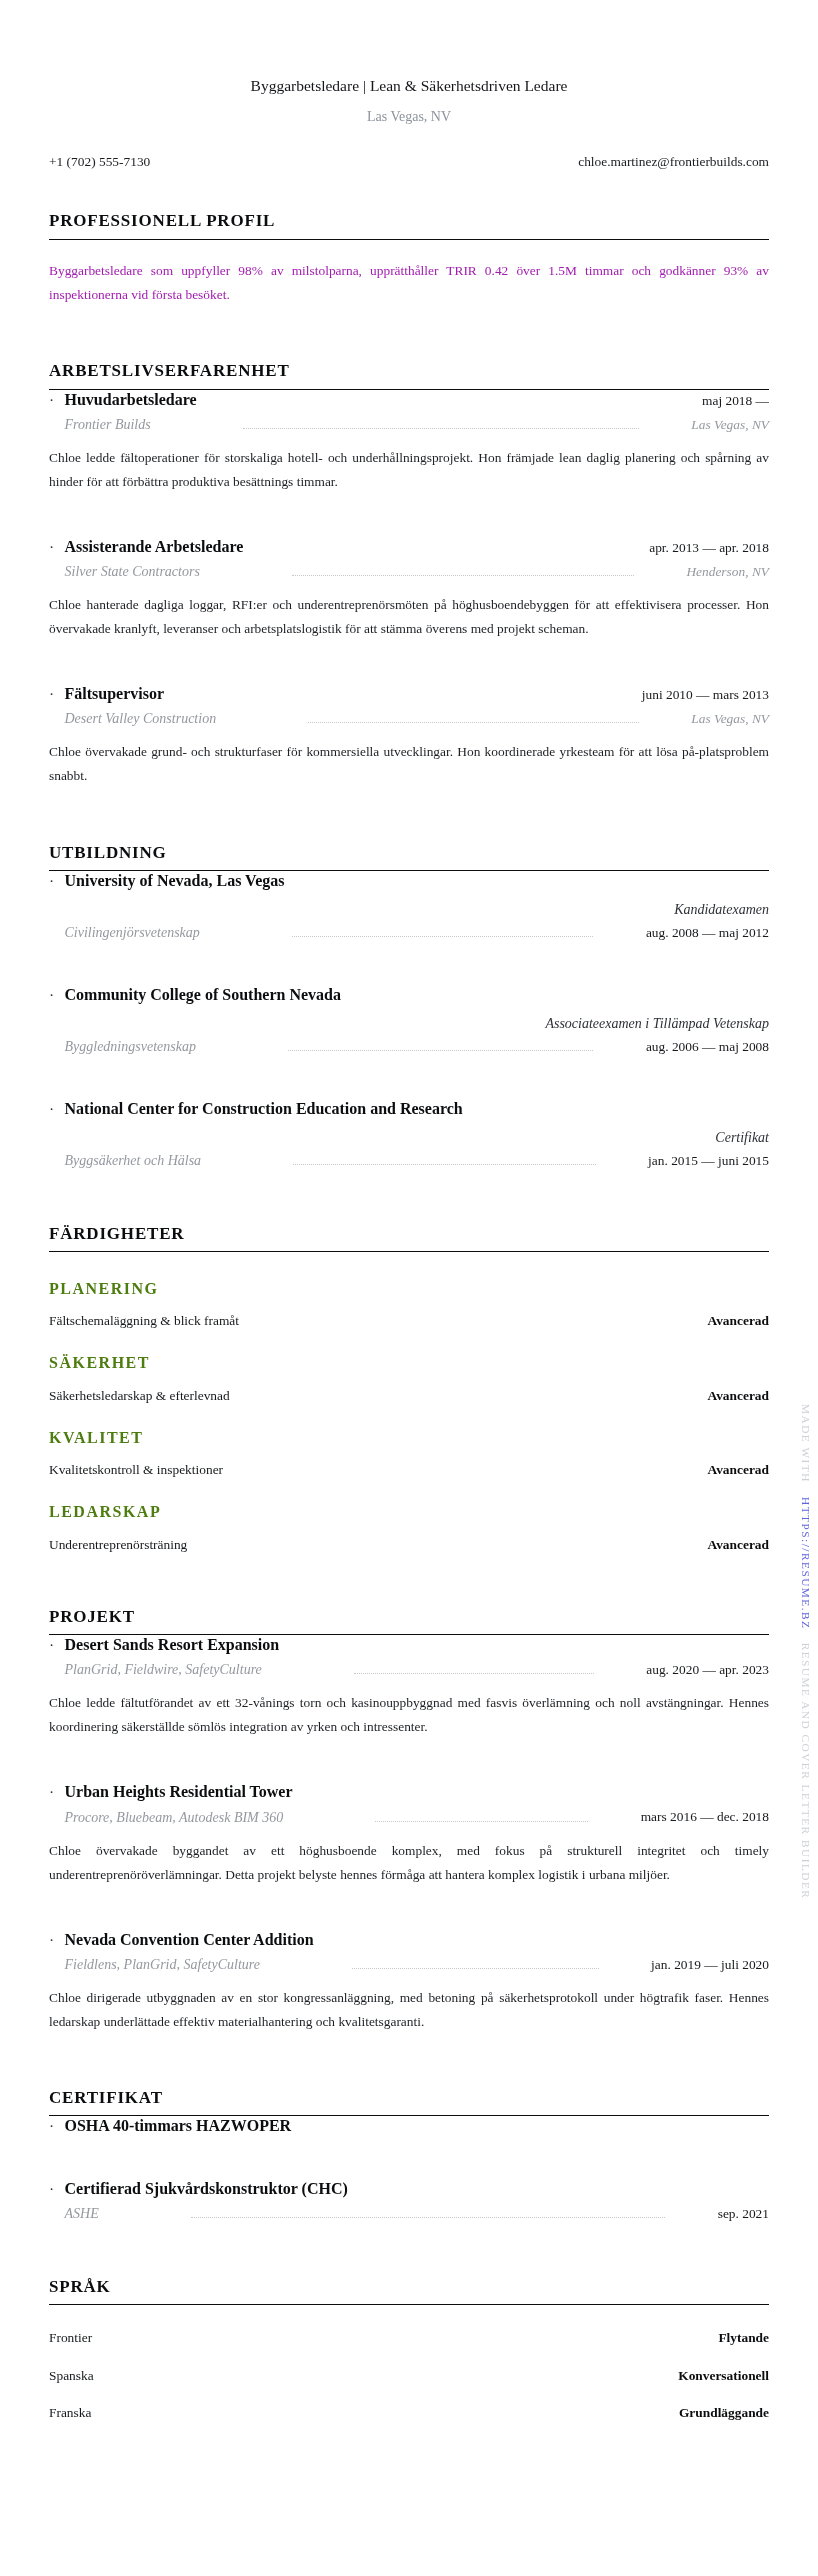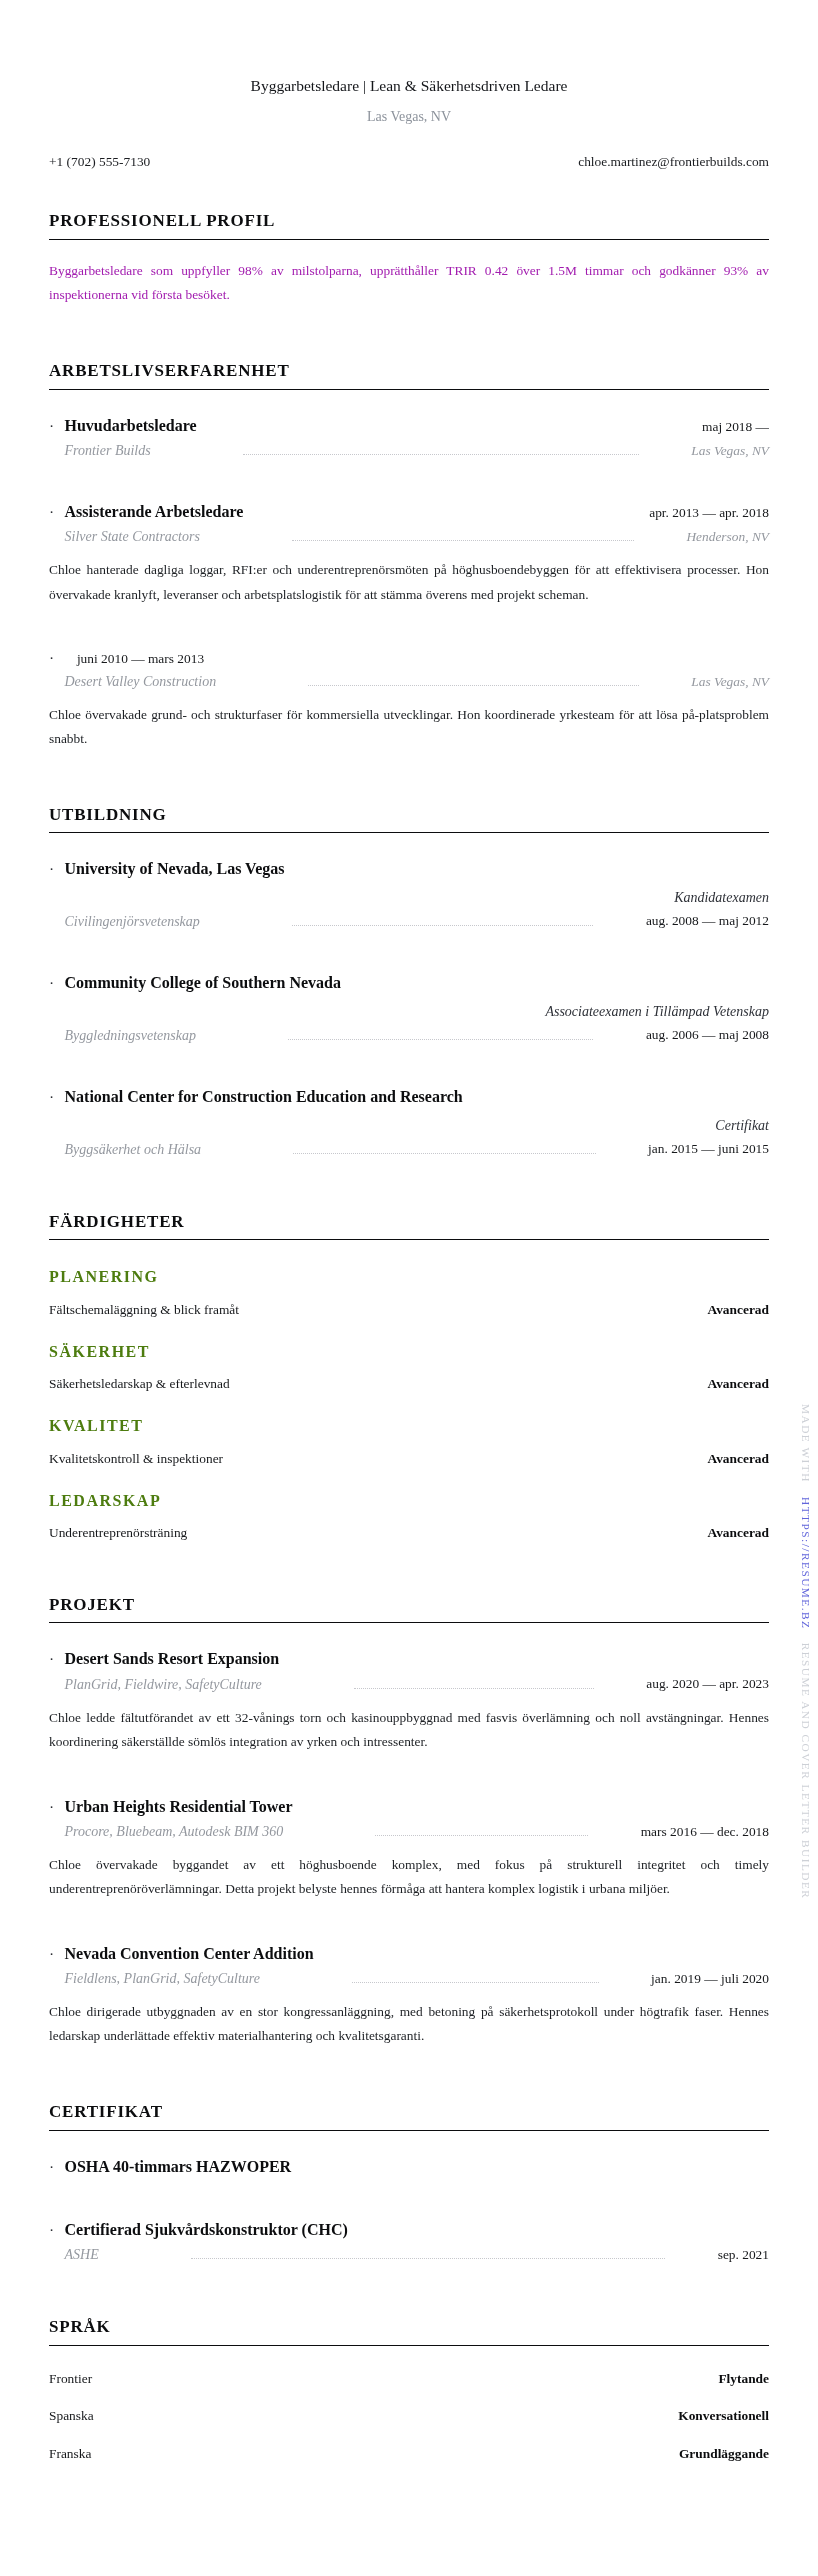--- a/index.html
+++ b/index.html
@@ -61,21 +61,21 @@
   }
   .body-text {
     margin: 19.6px 0 0 0;
     font-size: 13.4px;
     line-height: 1.8;
     text-align: justify;
     color: #a21caf;
   }
 
   
-  .entry { margin-top: 26px; }
+  .entry { }
   .entry + .entry { margin-top: 43px; }
   .entry-head { display: flex; align-items: baseline; }
   .bullet {
     flex: 0 0 15.5px;
     font-size: 15.5px;
     color: #2b2e33;
     line-height: 1;
   }
   .bullet::before { content: "\00B7"; }
   .entry-title {
@@ -215,39 +215,41 @@
       <div class="entry-head">
         <span class="bullet"></span>
         <span class="entry-title">Huvudarbetsledare</span>
         <span class="entry-date">maj 2018 —</span>
       </div>
       <div class="entry-meta">
         <span class="meta-left">Frontier Builds</span>
         <span class="leader"></span>
         <span class="meta-right">Las Vegas, NV</span>
       </div>
+      <p class="entry-desc">Chloe ledde fältoperationer för storskaliga hotell- och underhållningsprojekt. Hon främjade lean daglig planering och spårning av hinder för att förbättra produktiva besättnings timmar.</p>
     </div>
 
     <div class="entry">
       <div class="entry-head">
         <span class="bullet"></span>
         <span class="entry-title">Assisterande Arbetsledare</span>
         <span class="entry-date">apr. 2013 — apr. 2018</span>
       </div>
       <div class="entry-meta">
         <span class="meta-left">Silver State Contractors</span>
         <span class="leader"></span>
         <span class="meta-right">Henderson, NV</span>
       </div>
       <p class="entry-desc">Chloe hanterade dagliga loggar, RFI:er och underentreprenörsmöten på höghusboendebyggen för att effektivisera processer. Hon övervakade kranlyft, leveranser och arbetsplatslogistik för att stämma överens med projekt scheman.</p>
     </div>
 
     <div class="entry">
       <div class="entry-head">
         <span class="bullet"></span>
+        <span class="entry-title">Fältsupervisor</span>
         <span class="entry-date">juni 2010 — mars 2013</span>
       </div>
       <div class="entry-meta">
         <span class="meta-left">Desert Valley Construction</span>
         <span class="leader"></span>
         <span class="meta-right">Las Vegas, NV</span>
       </div>
       <p class="entry-desc">Chloe övervakade grund- och strukturfaser för kommersiella utvecklingar. Hon koordinerade yrkesteam för att lösa på-platsproblem snabbt.</p>
     </div>
   </section>

